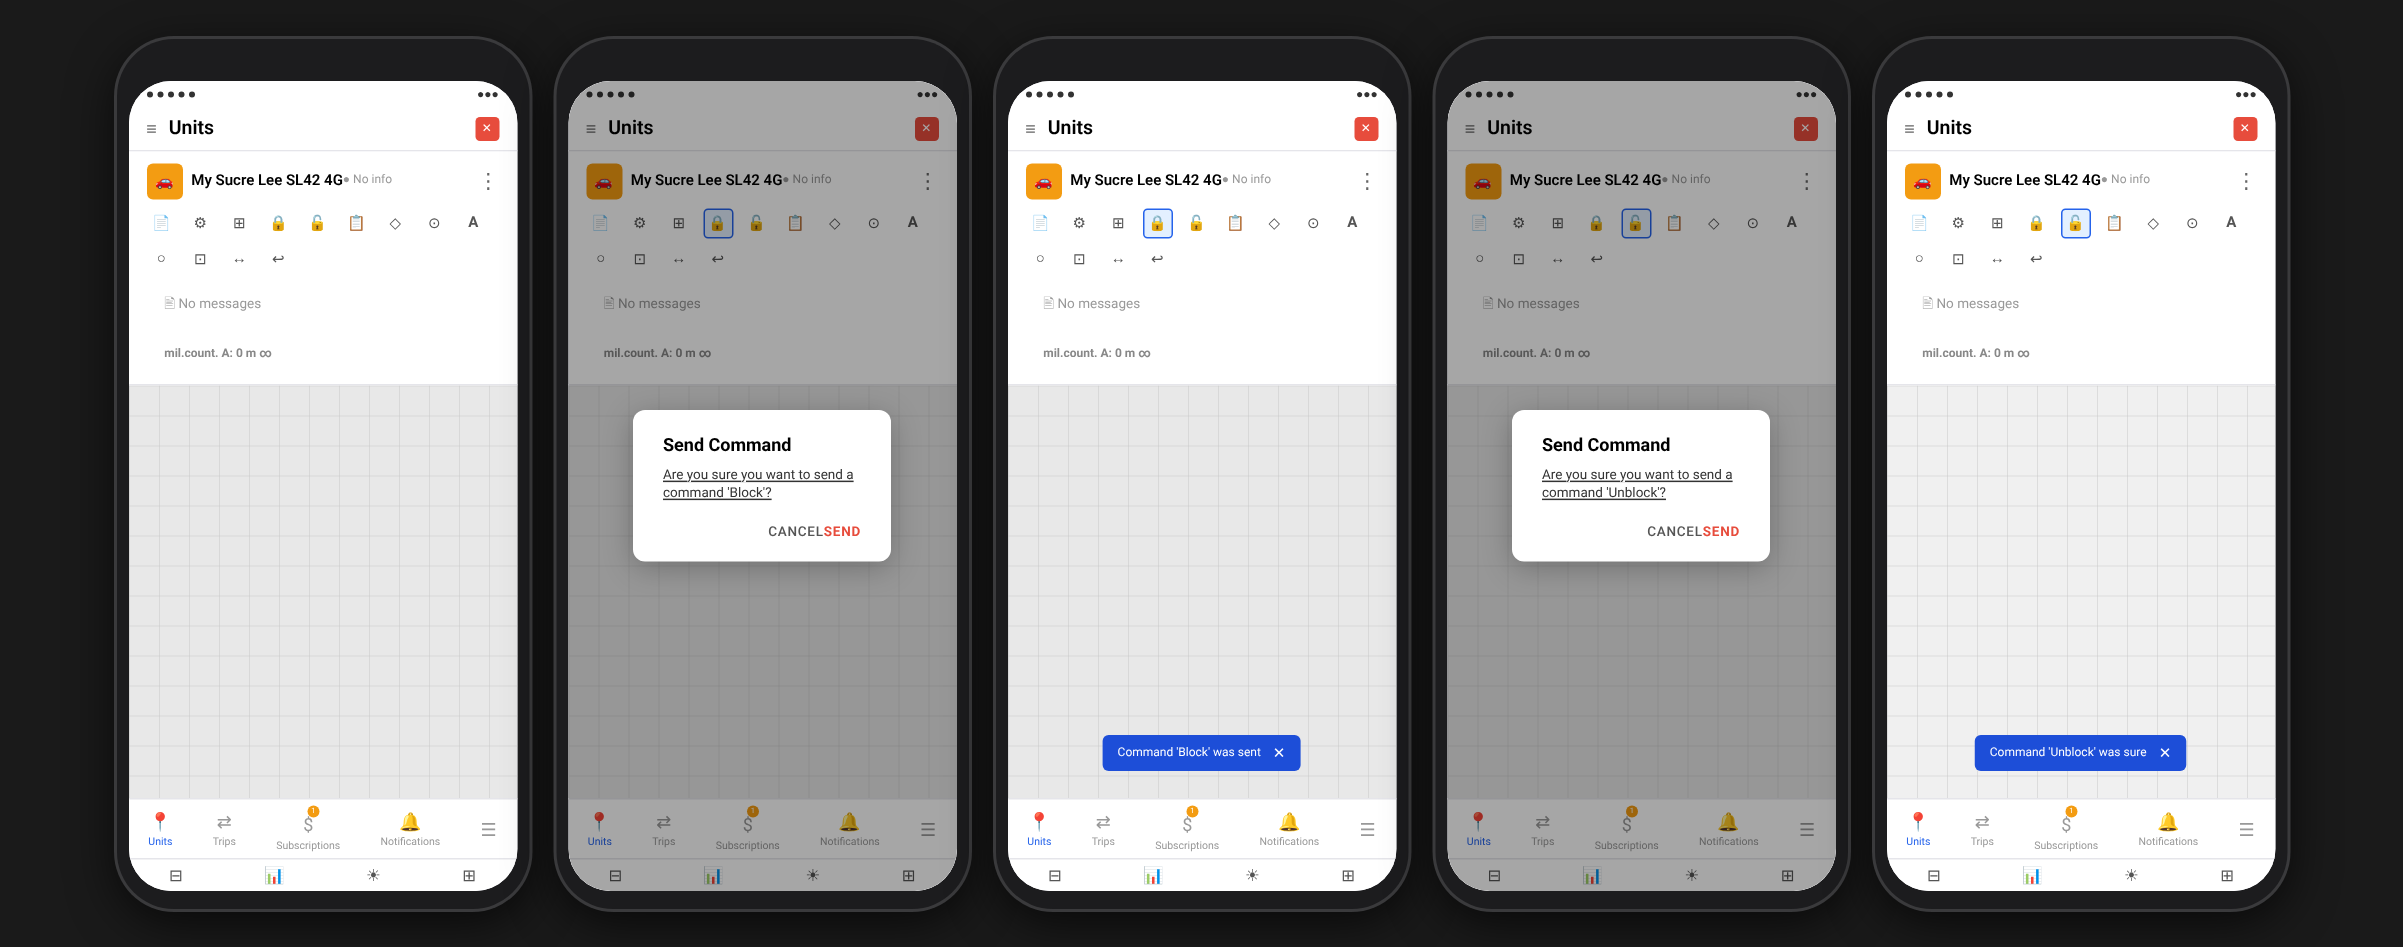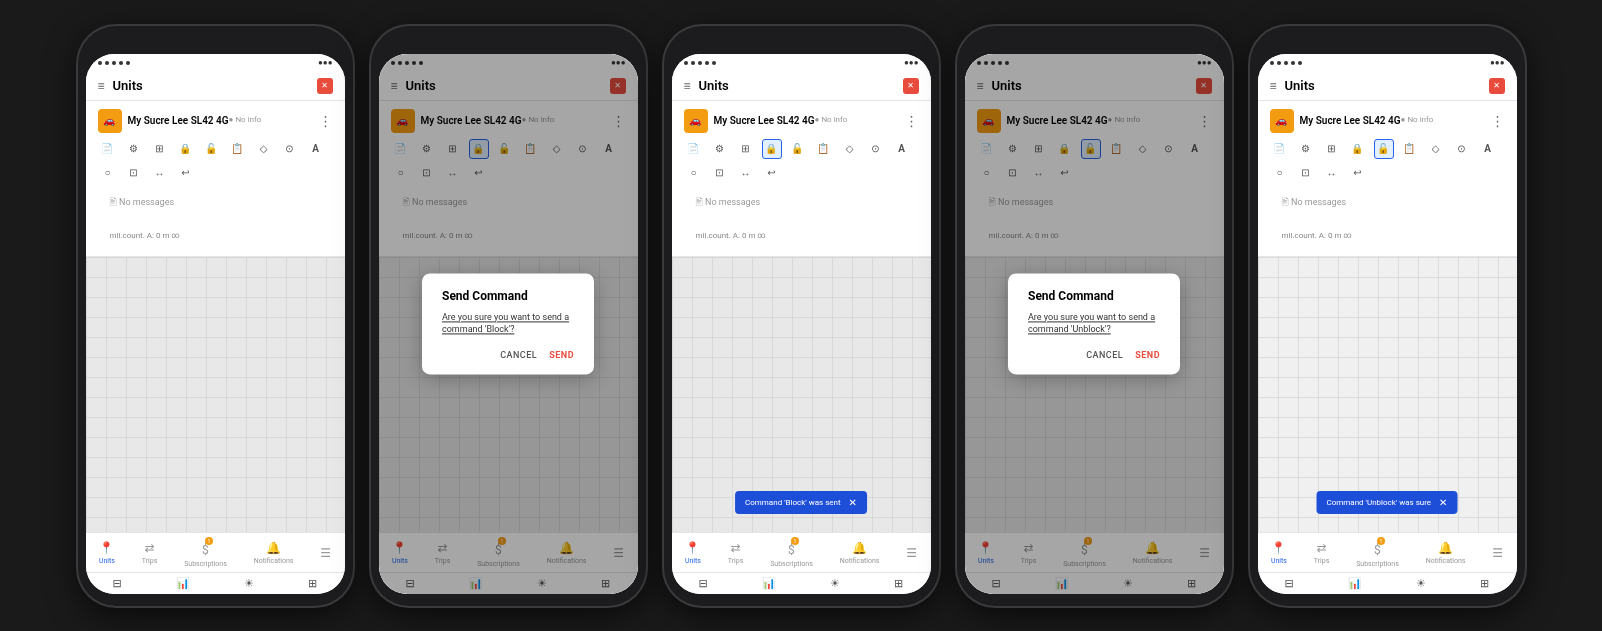--- a/index.html
+++ b/index.html
@@ -188,20 +188,21 @@
     .no-messages {
       display: flex;
       align-items: center;
       gap: 4px;
       font-size: 9px;
       color: #999;
     }
     .unit-footer {
       padding: 4px 12px 6px;
       flex-shrink: 0;
+      font-weight: bold;
     }
     .unit-footer-text {
       font-size: 8px;
       color: #888;
     }
     
     .map-area {
       flex: 1;
       background: #e8e8e8;
       position: relative;
@@ -308,21 +309,20 @@
     .dialog-message {
       font-size: 9px;
       color: #333;
       margin-bottom: 14px;
       line-height: 1.4;
       text-decoration: underline;
     }
     .dialog-actions {
       display: flex;
       justify-content: flex-end;
-      gap: 12px;
       align-items: center;
     }
     .dialog-cancel {
       font-size: 9px;
       color: #555;
       font-weight: 500;
       cursor: pointer;
       letter-spacing: 0.5px;
     }
     .dialog-send {

